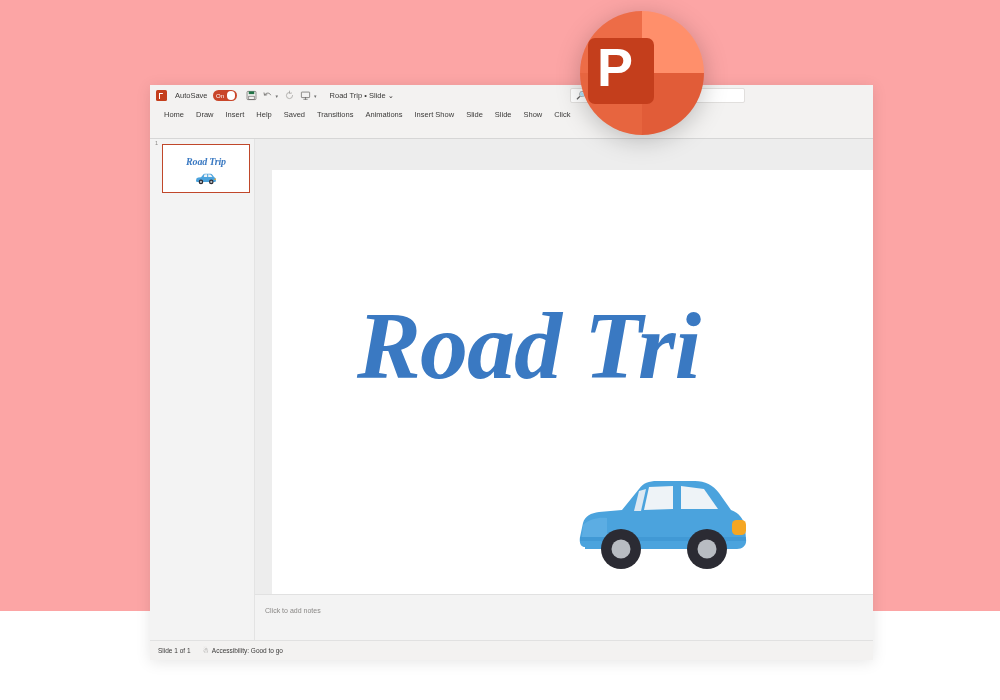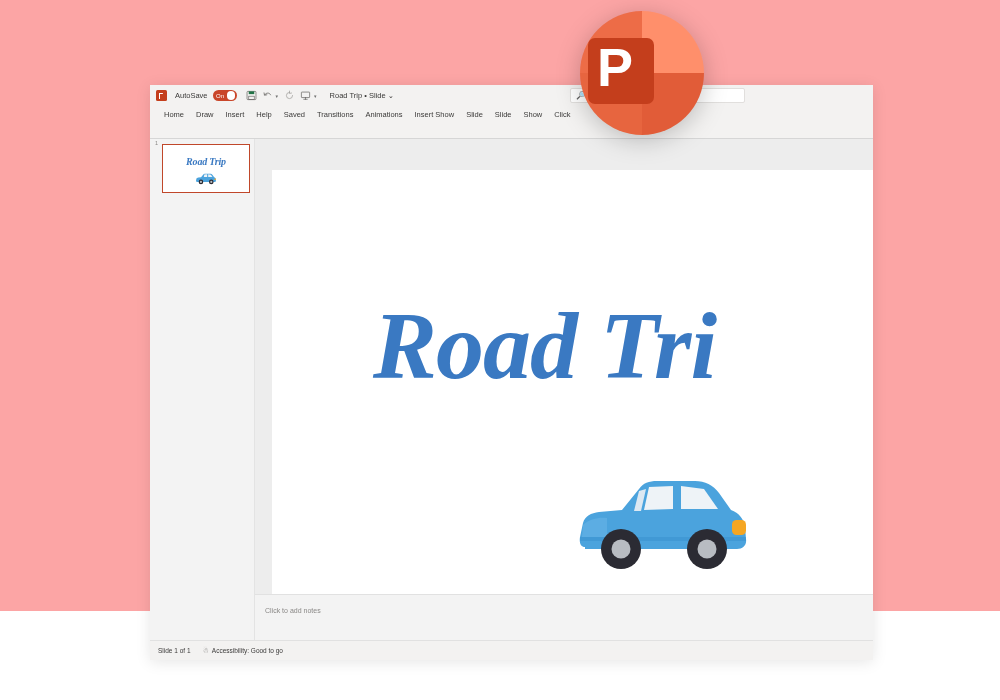--- a/index.html
+++ b/index.html
@@ -245,21 +245,21 @@
     position: absolute;
     left: 17px;
     top: 31px;
     width: 895px;   
     height: 447px;
     background: #ffffff;
     overflow: hidden;
   }
   .slide-title {
     position: absolute;
-    left: 101px;
+    left: 85px;
     top: 128px;
     font-family: "Liberation Serif", serif;
     font-weight: bold;
     font-style: italic;
     font-size: 96px;
     line-height: 1;
     color: #3a79c2;
     white-space: nowrap;
     letter-spacing: -1px;
   }

